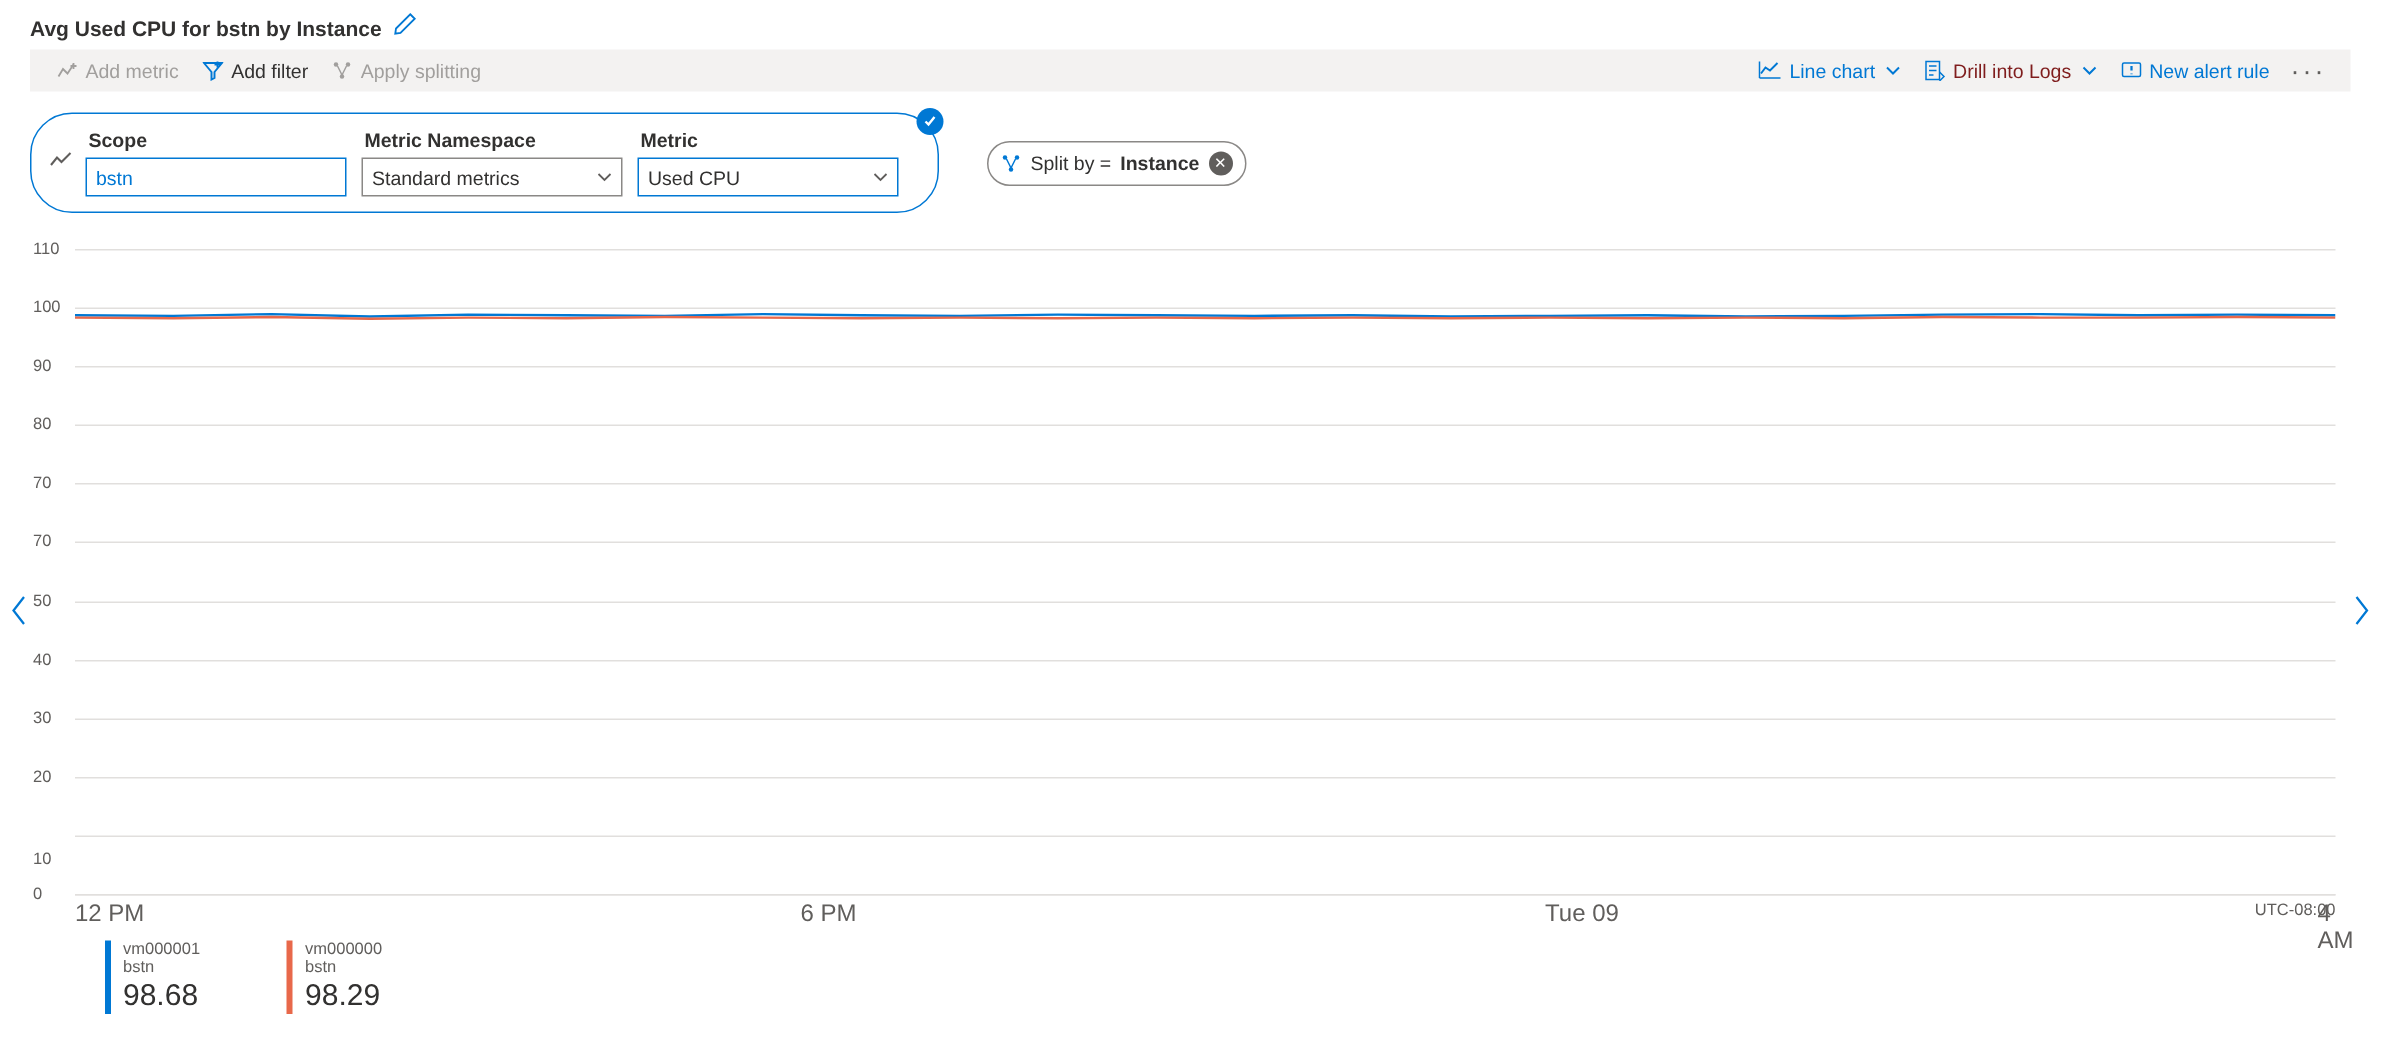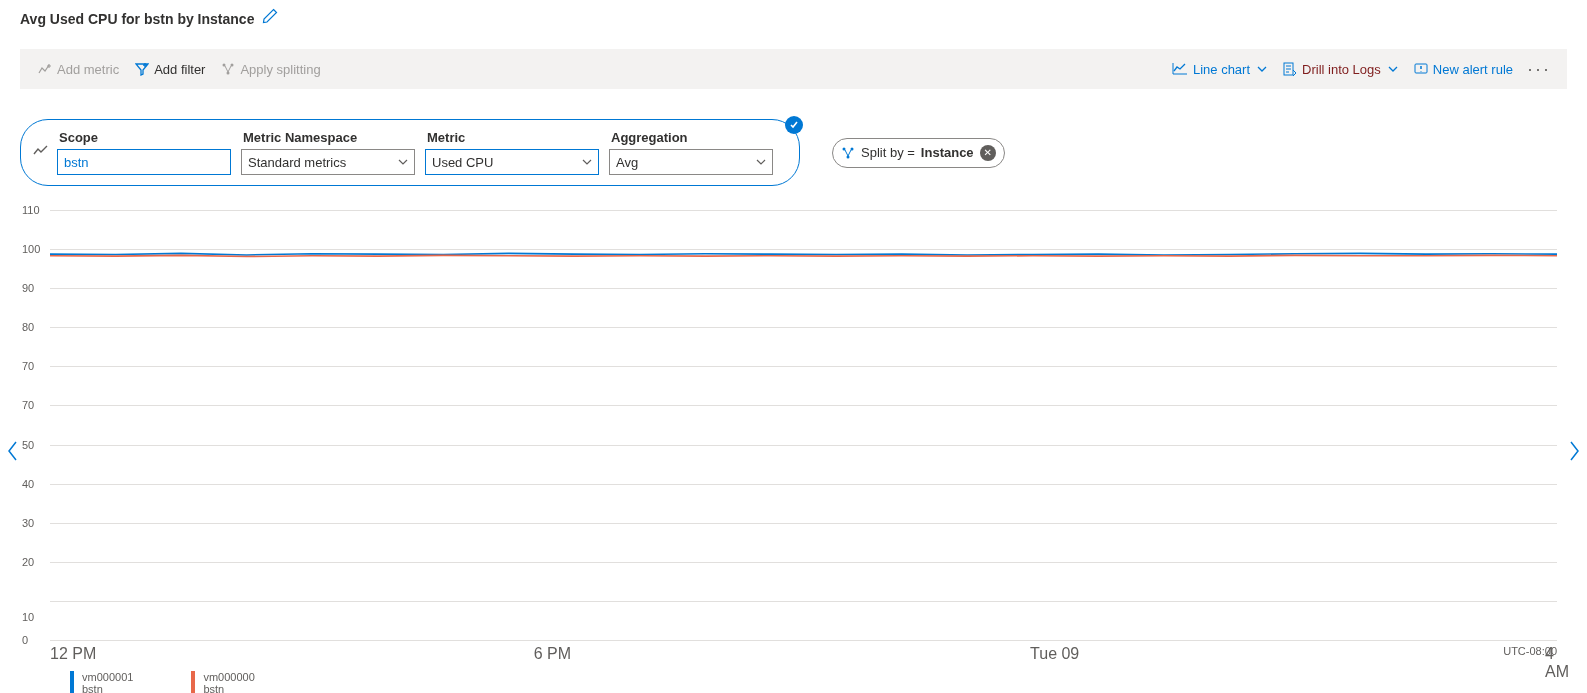--- a/index.html
+++ b/index.html
@@ -1,18 +1,18 @@
 <!DOCTYPE html>
 <html><head>
 <meta charset="utf-8">
 <style>
   html,body{margin:0;padding:0;font-family:"Segoe UI",Arial,sans-serif;font-size:13px;color:#323130;background:#fff;width:1587px}
   .header{display:flex;align-items:flex-end;padding:8px 20px 6px 20px;font-size:14px;font-weight:600}
   .header .edit{margin-left:8px;color:#0078d4;cursor:pointer}
-  .toolbar{display:flex;align-items:center;background:#f3f2f1;height:40px;padding:0 10px;margin:16px 20px}
+  .toolbar{display:flex;align-items:center;background:#f3f2f1;height:28px;padding:0 10px;margin:0 20px}
   .tbtn{display:flex;align-items:center;gap:5px;padding:0 8px;height:100%;font-size:13px;cursor:pointer;color:#323130}
   .tbtn.dim{color:#a19f9d}
   .tbtn svg{flex:none}
   .spacer{flex:1}
   .chev{margin-left:2px}
   .ellipsis{font-size:18px;color:#605e5c;padding:0 6px;cursor:pointer;letter-spacing:2px}
   .cfgRow{display:flex;align-items:flex-end;gap:32px;padding:14px 20px 0 20px}
   .cfgGrp{display:flex;align-items:flex-end;border:1px solid #0078d4;border-radius:28px;padding:10px 16px 10px 12px;position:relative}
   .cfgGrp .lead{align-self:center;margin-right:8px;color:#605e5c}
   .check{position:absolute;right:-4px;top:-4px;width:18px;height:18px;border-radius:50%;background:#0078d4;display:flex;align-items:center;justify-content:center}
@@ -133,29 +133,20 @@
     </div>
     <div class="fld">
       <label>Metric</label>
       <div class="sel blue" style="min-width:160px">
         <span>Used CPU</span>
         <svg width="10" height="10" viewBox="0 0 10 10">
             <path d="M1 3l4 4 4-4" fill="none" stroke="#605e5c" stroke-width="1.2"></path>
           </svg>
       </div>
     </div>
-    <div class="fld">
-      <label>Aggregation</label>
-      <div class="sel" style="min-width:150px">
-        <span>Avg</span>
-        <svg width="10" height="10" viewBox="0 0 10 10">
-            <path d="M1 3l4 4 4-4" fill="none" stroke="#605e5c" stroke-width="1.2"></path>
-          </svg>
-      </div>
-    </div>
     <div class="check">
       <svg width="10" height="10" viewBox="0 0 10 10">
           <path d="M2 5l2 2 4-5" fill="none" stroke="#fff" stroke-width="1.6"></path>
         </svg>
     </div>
   </div>
   <div class="pill">
     <svg width="14" height="14" viewBox="0 0 14 14">
         <circle cx="3" cy="3" r="1.5" fill="#0078d4"></circle>
         <circle cx="11" cy="3" r="1.5" fill="#0078d4"></circle>

